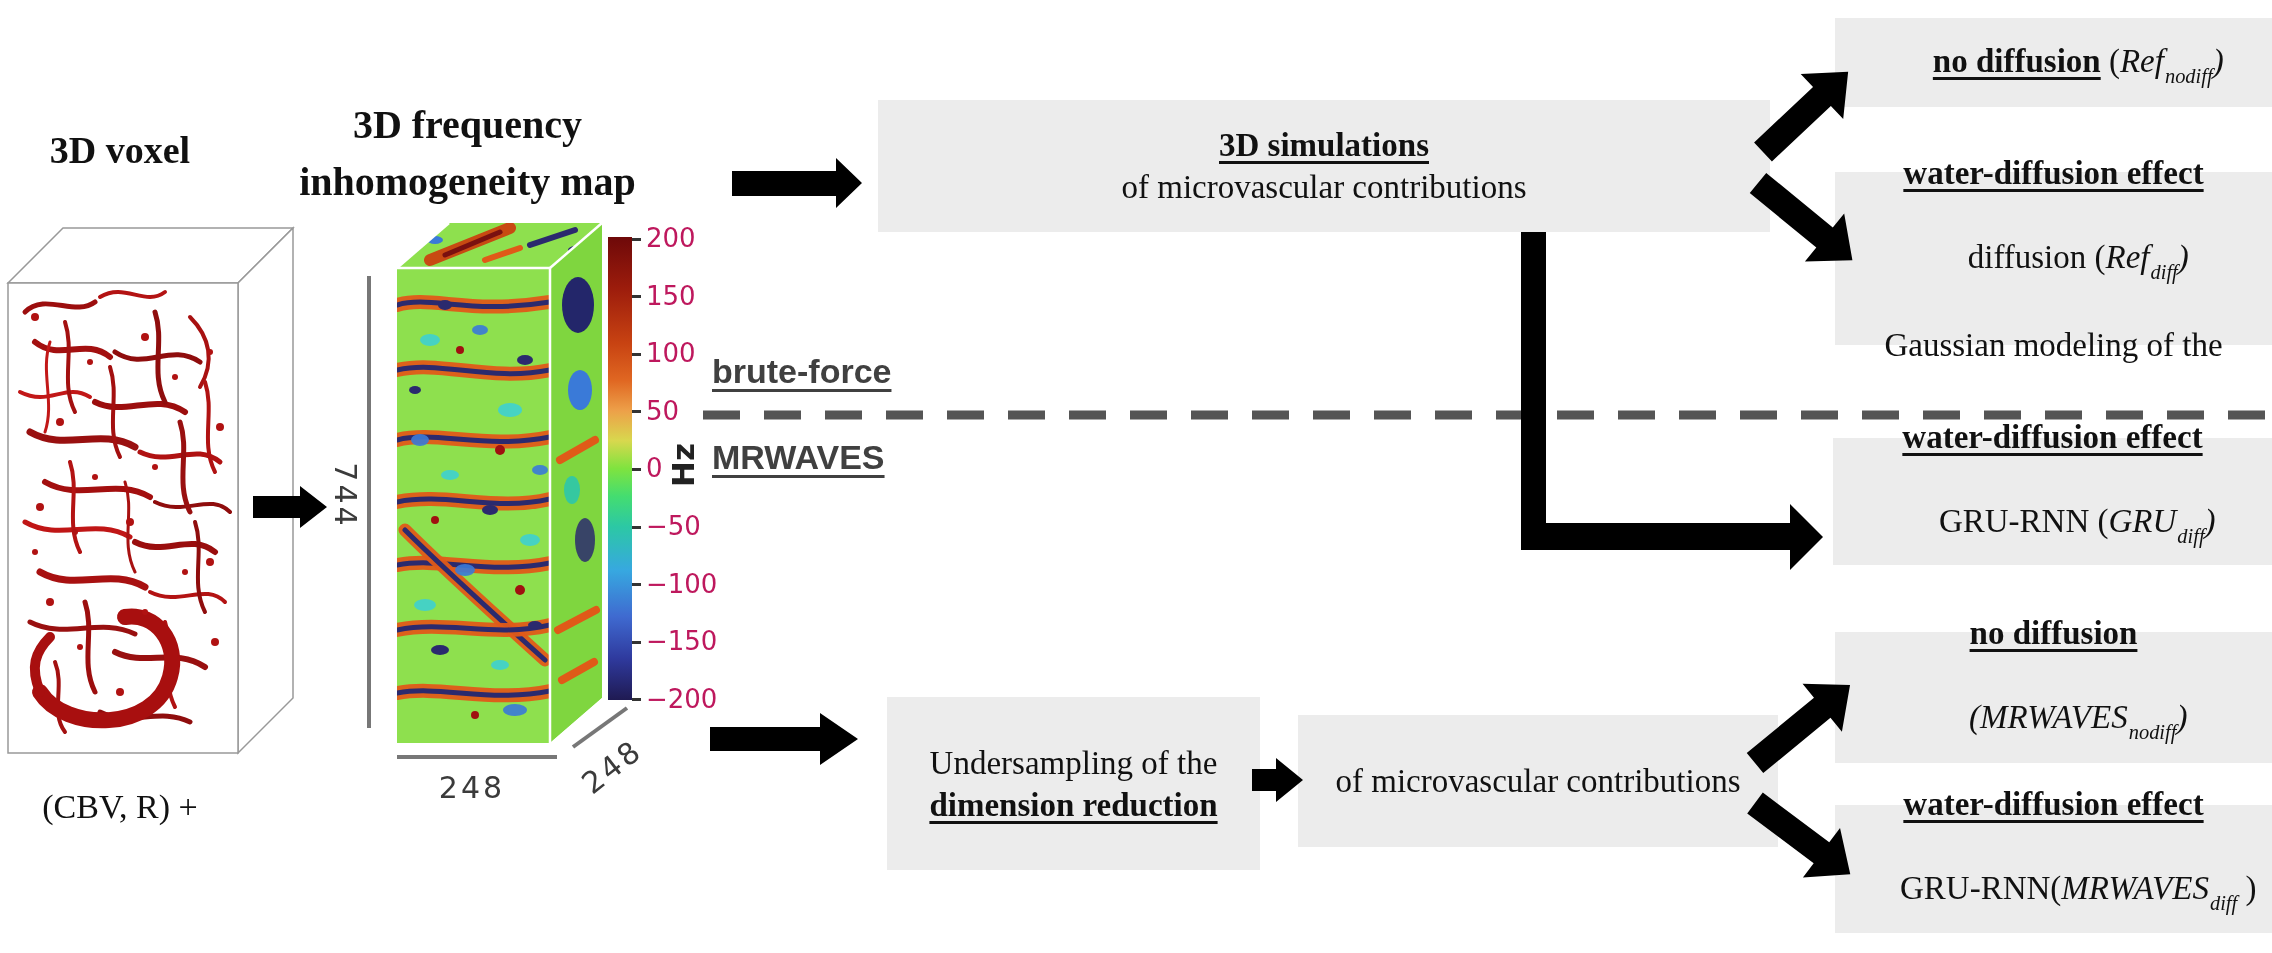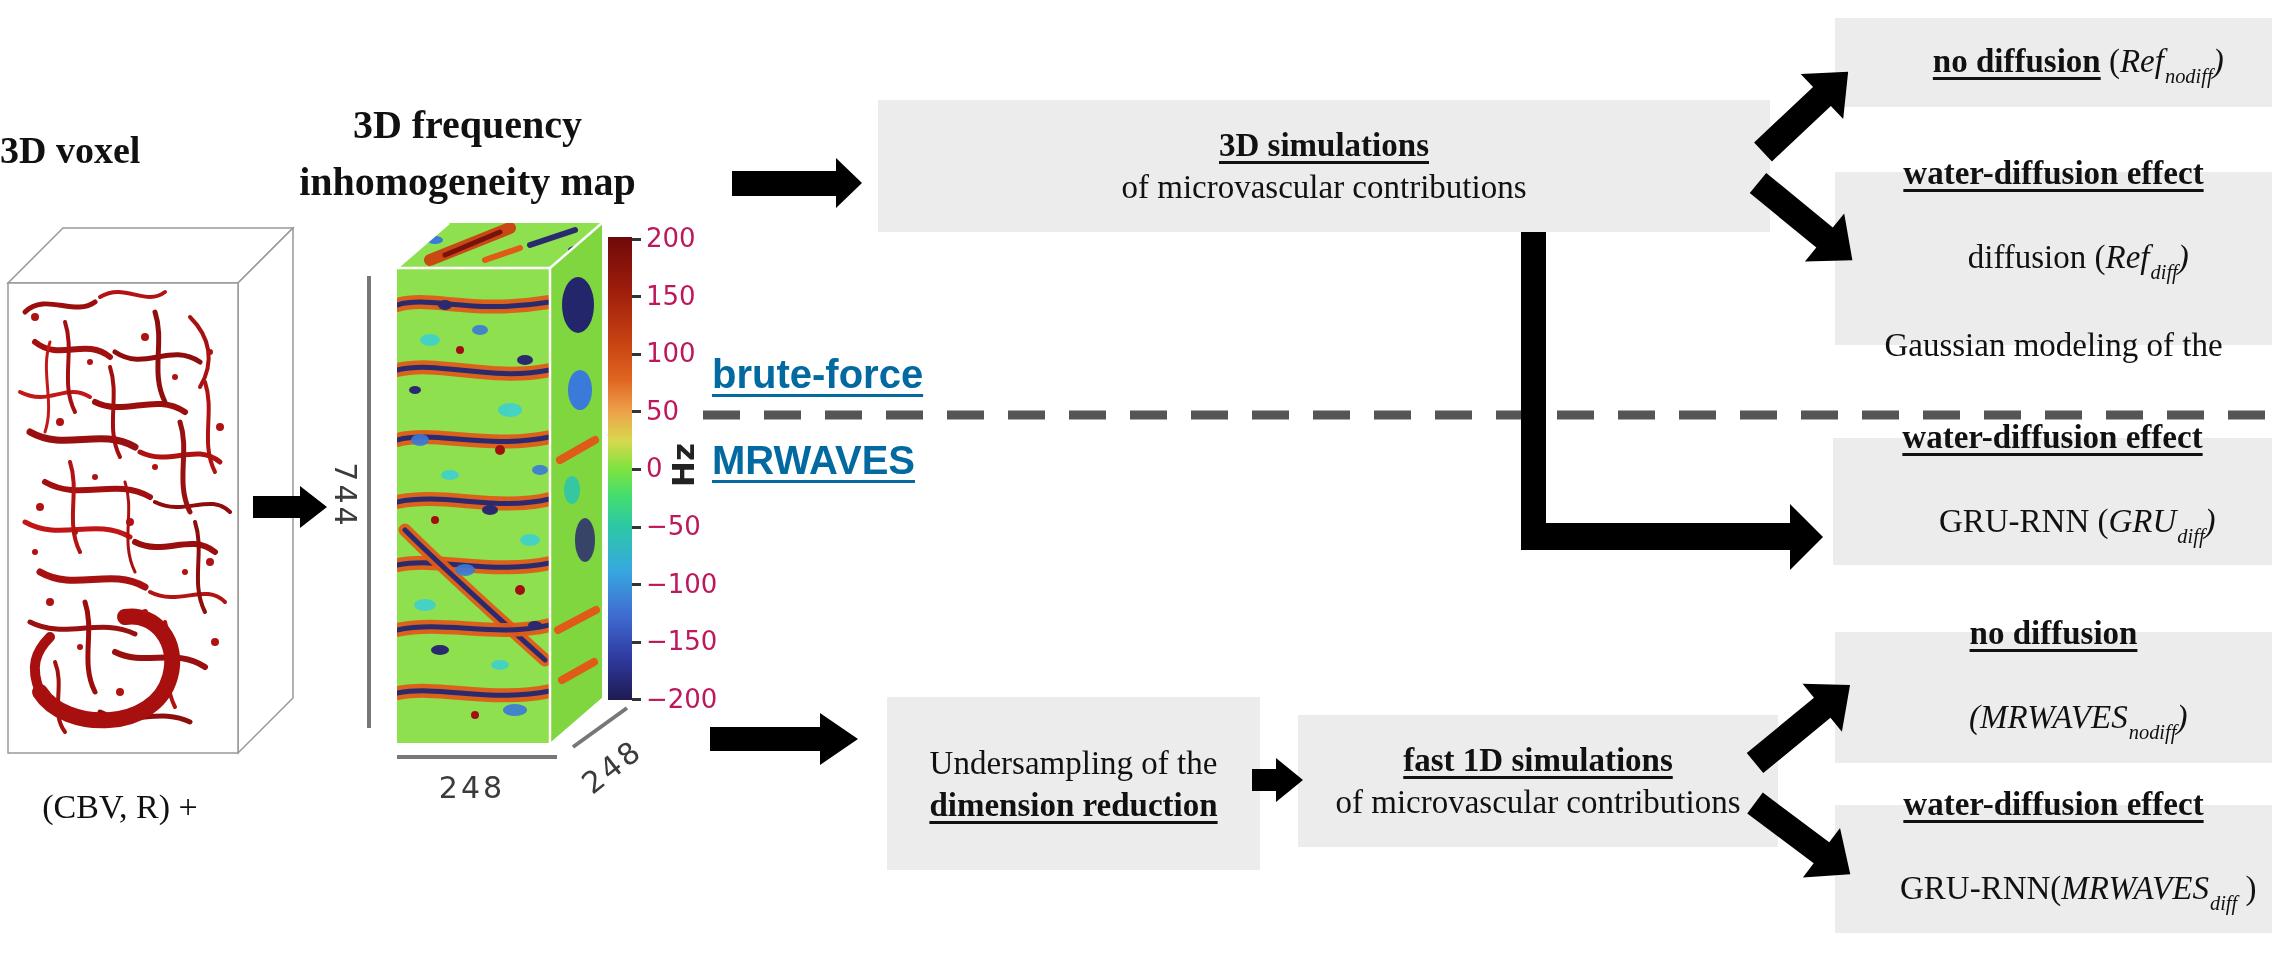--- a/index.html
+++ b/index.html
@@ -1,32 +1,32 @@
 <!DOCTYPE html>
 <html><head>
 <meta charset="utf-8">
 <style>
   html,body{margin:0;padding:0;background:#ffffff;}
   #canvas{position:relative;width:2272px;height:953px;background:#ffffff;overflow:hidden;
           font-family:"Liberation Serif", serif;color:#111;}
   .abs{position:absolute;}
   
-  .big-title{font-weight:bold;font-size:38px;line-height:52px;}
+  .big-title{font-weight:bold;font-size:38px;text-align:center;line-height:52px;}
   .map-title{font-weight:bold;font-size:40px;text-align:center;line-height:57px;}
   .caption{font-size:34px;text-align:center;line-height:47px;}
   
   .fbox{position:absolute;background:#ececec;display:flex;flex-direction:column;
         align-items:center;justify-content:center;font-size:33px;line-height:42px;text-align:center;}
   .fbox .head{font-weight:bold;text-decoration:underline;text-decoration-thickness:3px;text-underline-offset:5px;}
   .fbox .line{white-space:pre;}
   .fbox .line span{white-space:pre;}
   .sym{font-style:italic;}
   .sub{font-style:italic;font-size:62%;position:relative;top:0.55em;margin-left:1px;}
   
-  .method-label{font-family:"Liberation Sans", sans-serif;font-weight:bold;font-size:40px;color:#0369a1;
+  .method-label{font-family:"Liberation Sans", sans-serif;font-weight:bold;font-size:34px;color:#404040;
                 text-decoration:underline;text-decoration-thickness:3px;text-underline-offset:6px;text-align:right;}
   
   #colorbar{position:absolute;left:608px;top:237px;width:24px;height:463px;
     background:linear-gradient(180deg,#6e0909 0%,#9c1c0c 11%,#c84312 23%,#e06722 31%,#eda049 37.5%,
       #d8d84e 44%,#7fe33f 50%,#44dd70 56%,#2cc8a4 62.5%,#37a8e0 72%,#3f6ad0 82%,#2f3a9e 91%,#1f1a52 100%);}
   .cb-tick{position:absolute;width:9px;height:3px;background:#333;}
   .cb-label{position:absolute;font-family:"DejaVu Sans", sans-serif;font-size:26px;color:#be185d;white-space:nowrap;}
   .dim-label{position:absolute;font-family:"DejaVu Sans", sans-serif;font-size:30px;color:#3b3b3b;
              letter-spacing:3px;text-align:center;}
   svg{display:block;}
@@ -265,21 +265,20 @@
       <span>GRU-RNN (</span><span class="sym">GRU</span><span class="sub">diff</span><span class="sym">)</span>
     </div>
   </div>
 
   <div class="fbox" style="left:887px;top:697px;width:373px;height:173px;">
     <div class="line">Undersampling of the</div>
     <div class="line"><span class="head">dimension reduction</span></div>
   </div>
 
   <div class="fbox" style="left:1298px;top:715px;width:480px;height:132px;">
-    <div class="line"><span class="head">fast 1D simulations</span></div>
     <div class="line">of microvascular contributions</div>
   </div>
 
   <div class="fbox" style="left:1835px;top:632px;width:437px;height:131px;">
     <div class="line"><span class="head">no diffusion</span></div>
     <div class="line">
       <span class="sym">(</span><span class="sym">MRWAVES</span><span class="sub">nodiff</span><span class="sym">)</span>
     </div>
   </div>
 

